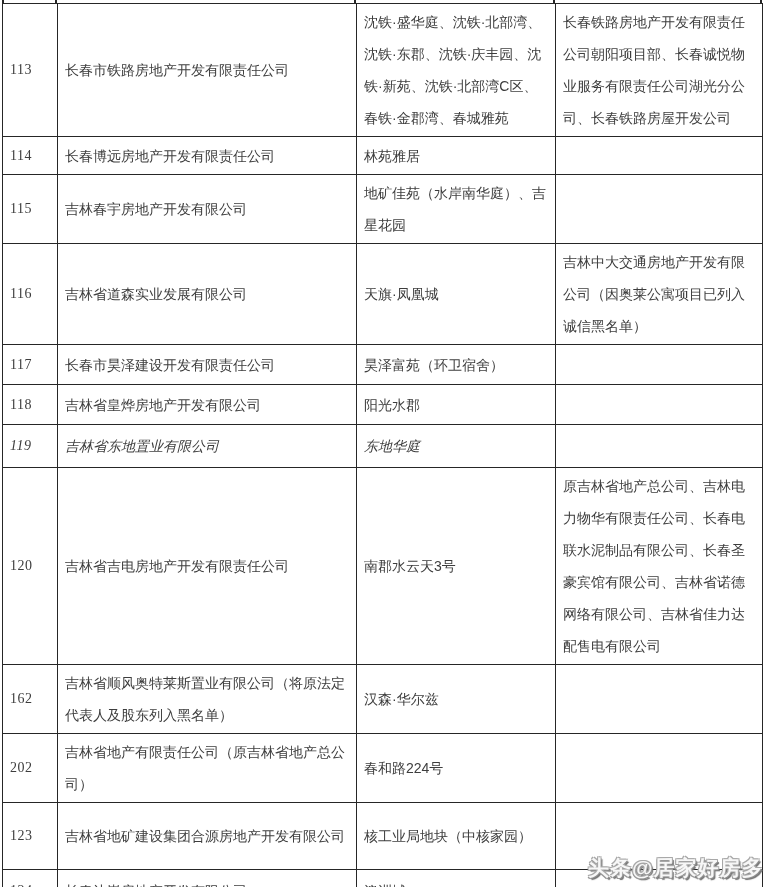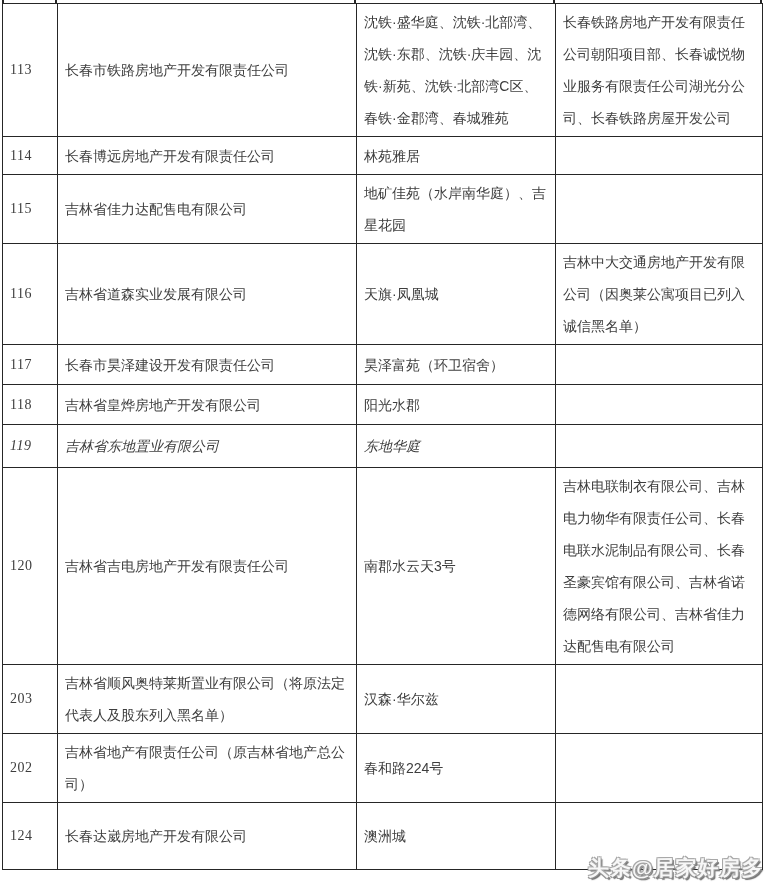--- a/index.html
+++ b/index.html
@@ -94,21 +94,21 @@
         <td>长春铁路房地产开发有限责任公司朝阳项目部、长春诚悦物业服务有限责任公司湖光分公司、长春铁路房屋开发公司</td>
       </tr>
       <tr>
         <td class="c-num">114</td>
         <td>长春博远房地产开发有限责任公司</td>
         <td>林苑雅居</td>
         <td></td>
       </tr>
       <tr>
         <td class="c-num">115</td>
-        <td>吉林省佳力达配售电有限公司</td>
+        <td>吉林春宇房地产开发有限公司</td>
         <td>地矿佳苑（水岸南华庭）、吉星花园</td>
         <td></td>
       </tr>
       <tr>
         <td class="c-num">116</td>
         <td>吉林省道森实业发展有限公司</td>
         <td>天旗·凤凰城</td>
         <td>吉林中大交通房地产开发有限公司（因奥莱公寓项目已列入诚信黑名单）</td>
       </tr>
       <tr>
@@ -126,32 +126,38 @@
       <tr>
         <td class="c-num">119</td>
         <td>吉林省东地置业有限公司</td>
         <td>东地华庭</td>
         <td></td>
       </tr>
       <tr>
         <td class="c-num">120</td>
         <td>吉林省吉电房地产开发有限责任公司</td>
         <td>南郡水云天3号</td>
-        <td>吉林电联制衣有限公司、吉林电力物华有限责任公司、长春电联水泥制品有限公司、长春圣豪宾馆有限公司、吉林省诺德网络有限公司、吉林省佳力达配售电有限公司</td>
+        <td>原吉林省地产总公司、吉林电力物华有限责任公司、长春电联水泥制品有限公司、长春圣豪宾馆有限公司、吉林省诺德网络有限公司、吉林省佳力达配售电有限公司</td>
       </tr>
       <tr>
-        <td class="c-num">203</td>
+        <td class="c-num">162</td>
         <td>吉林省顺风奥特莱斯置业有限公司（将原法定代表人及股东列入黑名单）</td>
         <td>汉森·华尔兹</td>
         <td></td>
       </tr>
       <tr>
         <td class="c-num">202</td>
         <td>吉林省地产有限责任公司（原吉林省地产总公司）</td>
         <td>春和路224号</td>
+        <td></td>
+      </tr>
+      <tr>
+        <td class="c-num">123</td>
+        <td>吉林省地矿建设集团合源房地产开发有限公司</td>
+        <td>核工业局地块（中核家园）</td>
         <td></td>
       </tr>
       <tr>
         <td class="c-num">124</td>
         <td>长春达崴房地产开发有限公司</td>
         <td>澳洲城</td>
         <td></td>
       </tr>
     </tbody>
   </table>

